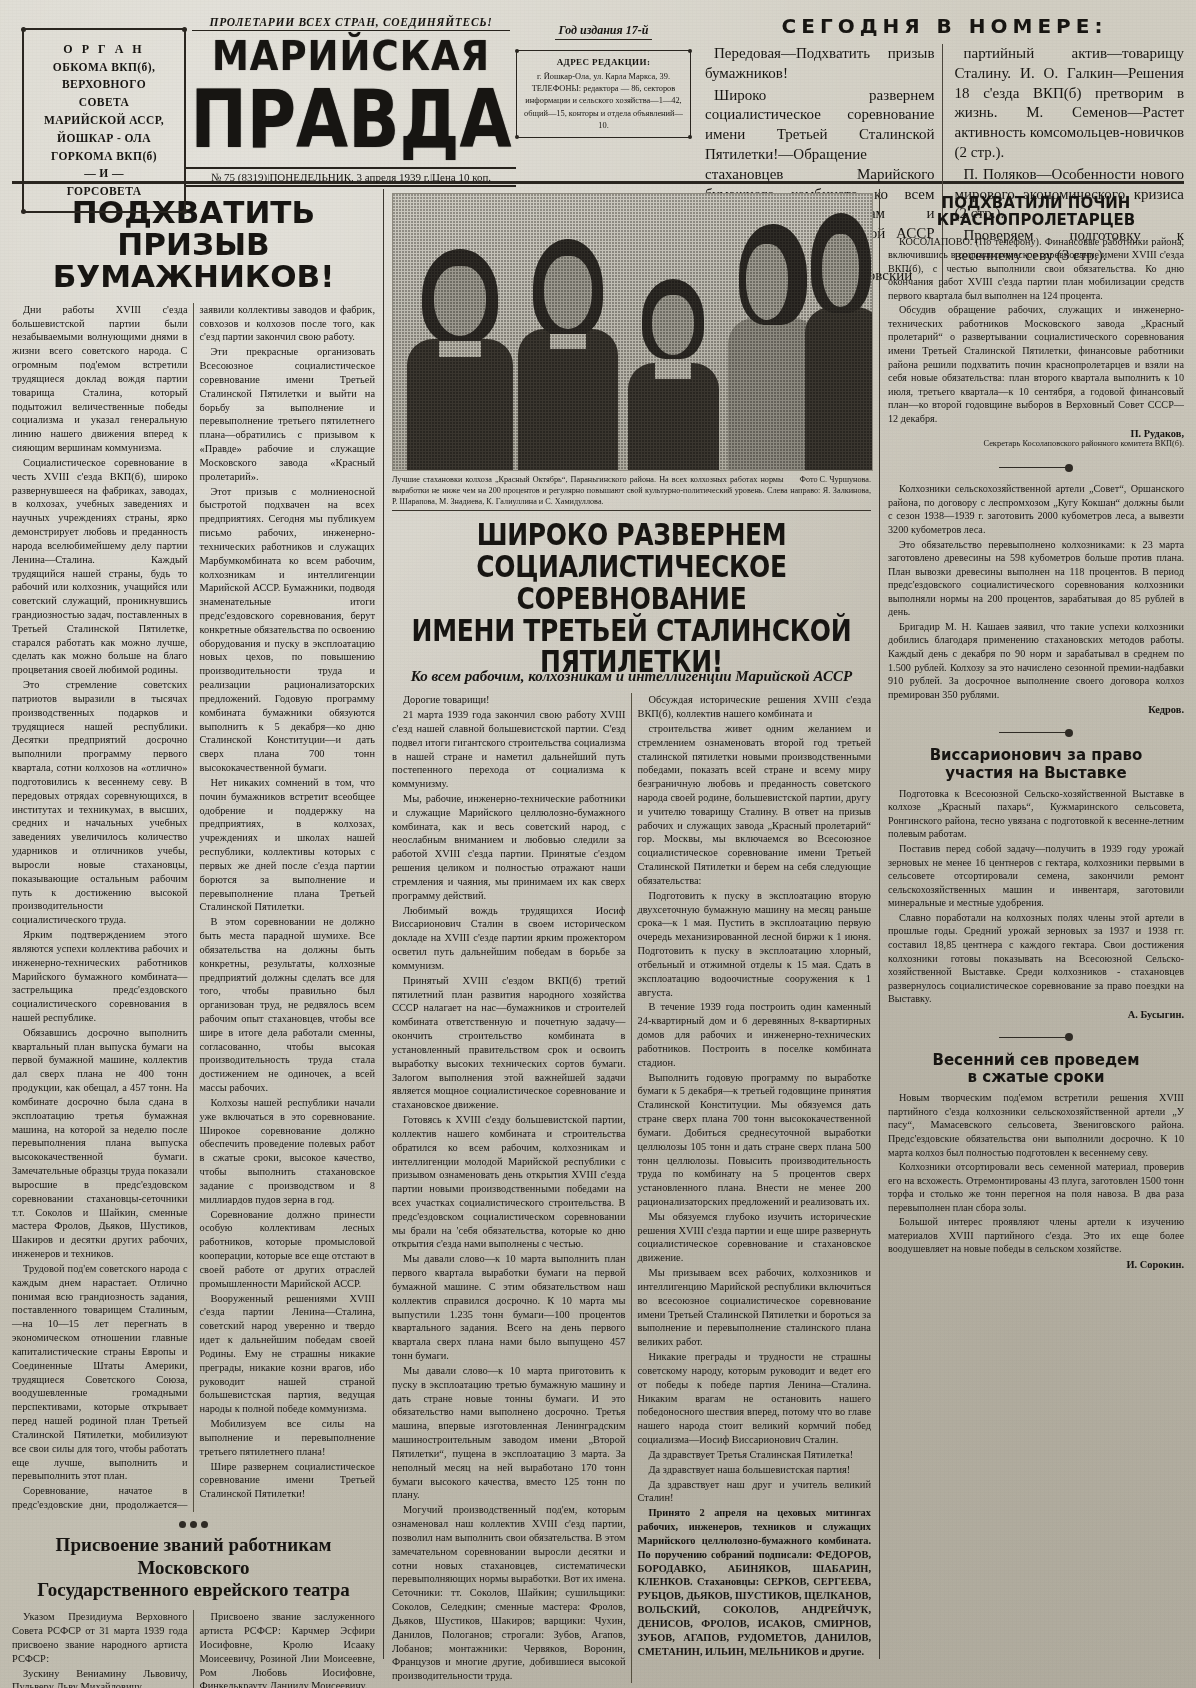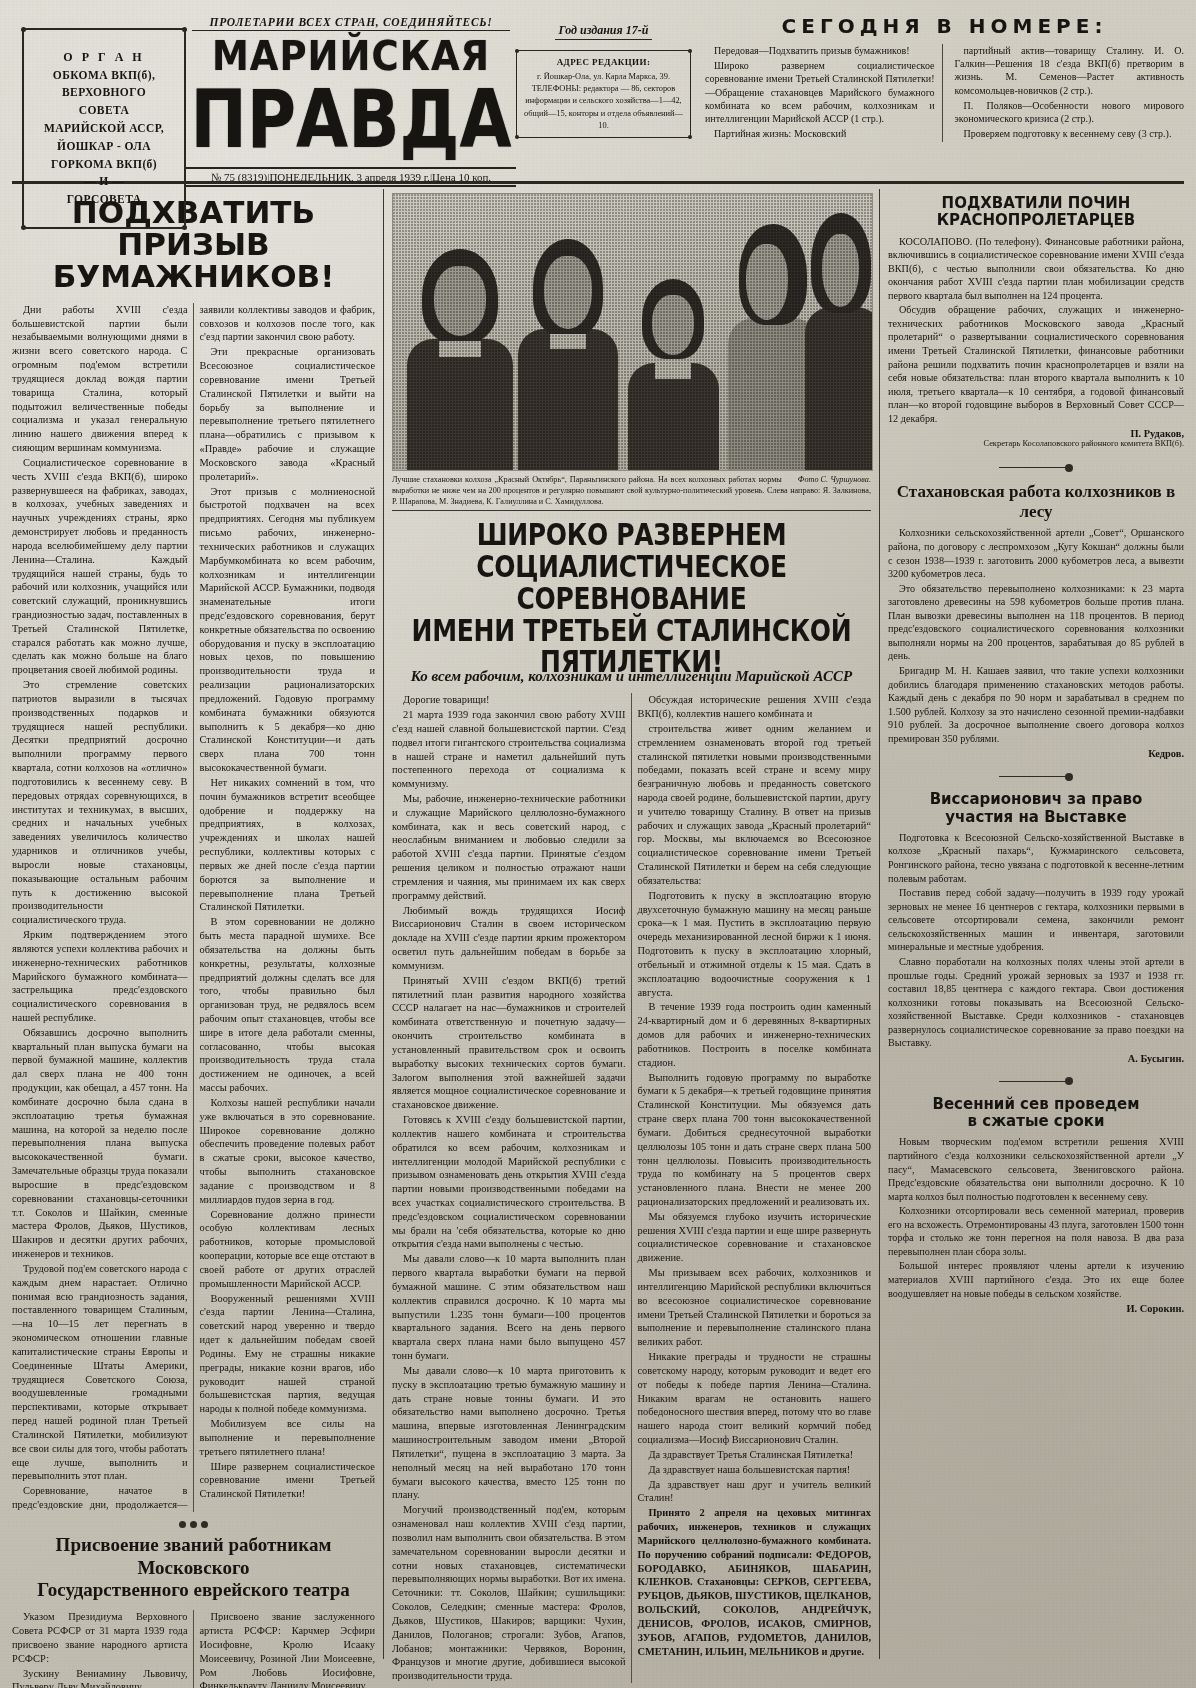--- a/index.html
+++ b/index.html
@@ -26,21 +26,21 @@
     background-image:
       repeating-linear-gradient(0deg, rgba(0,0,0,.025) 0px, rgba(0,0,0,0) 1px, rgba(0,0,0,0) 3px),
       repeating-linear-gradient(90deg, rgba(0,0,0,.02) 0px, rgba(0,0,0,0) 1px, rgba(0,0,0,0) 4px);
     mix-blend-mode:multiply;opacity:.8;
   }
 
   
   .masthead{display:flex;align-items:flex-start;gap:0;height:165px;}
   .org-box{
     width:152px;flex:0 0 152px;margin-top:18px;margin-left:10px;
-    border:2px solid #2a2620;padding:18px 4px;
+    border:2px solid #2a2620;padding:10px 4px;
     text-align:center;font-weight:bold;font-size:11.5px;line-height:1.55;
     letter-spacing:.4px;position:relative;
   }
   .org-box:before,.org-box:after,.org-box span.corner{content:"";}
   .org-box .dot{position:absolute;width:5px;height:5px;background:#2a2620;border-radius:50%;}
   .org-box .dot.tl{left:-3px;top:-3px}.org-box .dot.tr{right:-3px;top:-3px}
   .org-box .dot.bl{left:-3px;bottom:-3px}.org-box .dot.br{right:-3px;bottom:-3px}
   .org-box div{white-space:nowrap}
   .org-box .first{letter-spacing:3px;font-size:12px}
 
@@ -75,21 +75,21 @@
   .addr-box .dot{position:absolute;width:4px;height:4px;background:#2a2620;border-radius:50%;}
   .addr-box .dot.tl{left:-2px;top:-2px}.addr-box .dot.tr{right:-2px;top:-2px}
   .addr-box .dot.bl{left:-2px;bottom:-2px}.addr-box .dot.br{right:-2px;bottom:-2px}
   .addr-box .hdr{font-weight:bold;font-size:9px;letter-spacing:.4px;margin-bottom:2px;}
 
   .today{flex:1;padding-left:14px;padding-top:4px;}
   .today h2{
     margin:0 0 6px 0;font-family:"DejaVu Sans",sans-serif;font-weight:bold;
     font-size:20px;letter-spacing:5px;text-align:center;
   }
-  .today-cols{display:flex;gap:12px;font-size:10px;line-height:1.32;text-align:justify;}
+  .today-cols{display:flex;gap:12px;font-size:15px;line-height:1.32;text-align:justify;}
   .today-cols .c{flex:1;}
   .today-cols .c:first-child{border-right:1px solid #4a443b;padding-right:7px;}
   .today-cols p{margin:0 0 2px 0;text-indent:9px;}
 
   
   .thick-rule{border-top:3px solid #2a2620;margin:6px 0 0 0;height:0;}
   .thin-rule{border-top:1px solid #3a352d;margin:3px 0;}
 
   
   .body-grid{display:flex;gap:0;margin-top:5px;height:1470px;}
@@ -119,21 +119,21 @@
     background:linear-gradient(175deg,#cfccc2 0%,#bdbab0 45%,#aeab9f 100%);}
   .photo .halftone{position:absolute;inset:0;
     background-image:radial-gradient(circle at 1px 1px, rgba(30,28,24,.40) .9px, rgba(0,0,0,0) 1.1px);
     background-size:3px 3px;mix-blend-mode:multiply;opacity:.85;}
   .fig{position:absolute;bottom:0;}
   .fig .hair{position:absolute;border-radius:50% 50% 38% 38%;background:#2e2b26;}
   .fig .face{position:absolute;border-radius:46% 46% 52% 52%;background:#9d9a90;}
   .fig .body{position:absolute;bottom:0;background:#3a362f;border-radius:26px 26px 0 0;}
   .fig .collar{position:absolute;background:#b9b6ab;}
   .caption{font-size:8.2px;line-height:1.35;text-align:justify;margin-top:3px;}
-  .caption .credit{float:right;font-style:italic;margin-left:16px;}
+  .caption .credit{float:right;margin-left:16px;}
 
   
   h2.mid-head{
     font-family:"DejaVu Sans",sans-serif;font-weight:bold;
     font-size:25px;line-height:1.08;text-align:center;margin:8px 0 6px 0;
     transform:scaleY(1.18);transform-origin:top center;letter-spacing:-.3px;
   }
   .mid-sub{
     font-style:italic;font-weight:bold;font-size:15px;text-align:center;margin:14px 0 8px 0;
   }
@@ -366,21 +366,20 @@
       </h3>
       <div class="rtext">
         <p>КОСОЛАПОВО. (По телефону). Финансовые работники района, включившись в социалистическое соревнование имени XVIII с'езда ВКП(б), с честью выполнили свои обязательства. Ко дню окончания работ XVIII с'езда партии план мобилизации средств первого квартала был выполнен на 124 процента.</p>
         <p>Обсудив обращение рабочих, служащих и инженерно-технических работников Московского завода „Красный пролетарий“ о развертывании социалистического соревнования имени Третьей Сталинской Пятилетки, финансовые работники района решили подхватить почин краснопролетарцев и взяли на себя новые обязательства: план второго квартала выполнить к 10 июля, третьего квартала—к 10 сентября, а годовой финансовый план—ко второй годовщине выборов в Верховный Совет СССР—12 декабря.</p>
       </div>
       <div class="sig">П. Рудаков,</div>
       <div class="sig-sub">Секретарь Косолаповского районного комитета ВКП(б).</div>
 
       <div class="orn"></div>
 
-      <h3 class="rh serif">Стахановская работа колхозников в лесу</h3>
       <div class="rtext">
         <p>Колхозники сельскохозяйственной артели „Совет“, Оршанского района, по договору с леспромхозом „Кугу Кокшан“ должны были с сезон 1938—1939 г. заготовить 2000 кубометров леса, а вывезти 3200 кубометров леса.</p>
         <p>Это обязательство перевыполнено колхозниками: к 23 марта заготовлено древесины на 598 кубометров больше против плана. План вывозки древесины выполнен на 118 процентов. В период предс'ездовского социалистического соревнования колхозники выполняли нормы на 200 процентов, зарабатывая до 85 рублей в день.</p>
         <p>Бригадир М. Н. Кашаев заявил, что такие успехи колхозники добились благодаря применению стахановских методов работы. Каждый день с декабря по 90 норм и зарабатывал в среднем по 1.500 рублей. Колхозу за это начислено сезонной премии-надбавки 910 рублей. За досрочное выполнение своего договора колхоз премирован 350 рублями.</p>
       </div>
       <div class="sig">Кедров.</div>
 
       <div class="orn"></div>
 
       <h3 class="rh">

